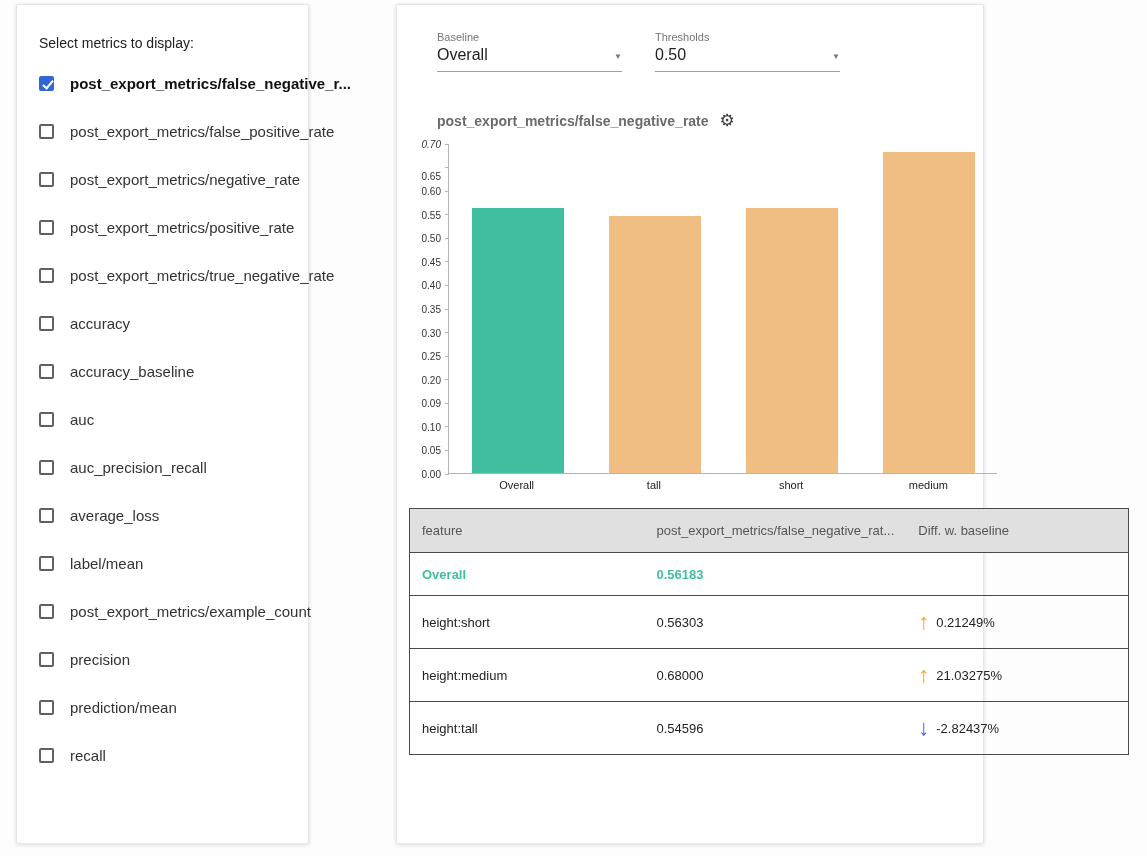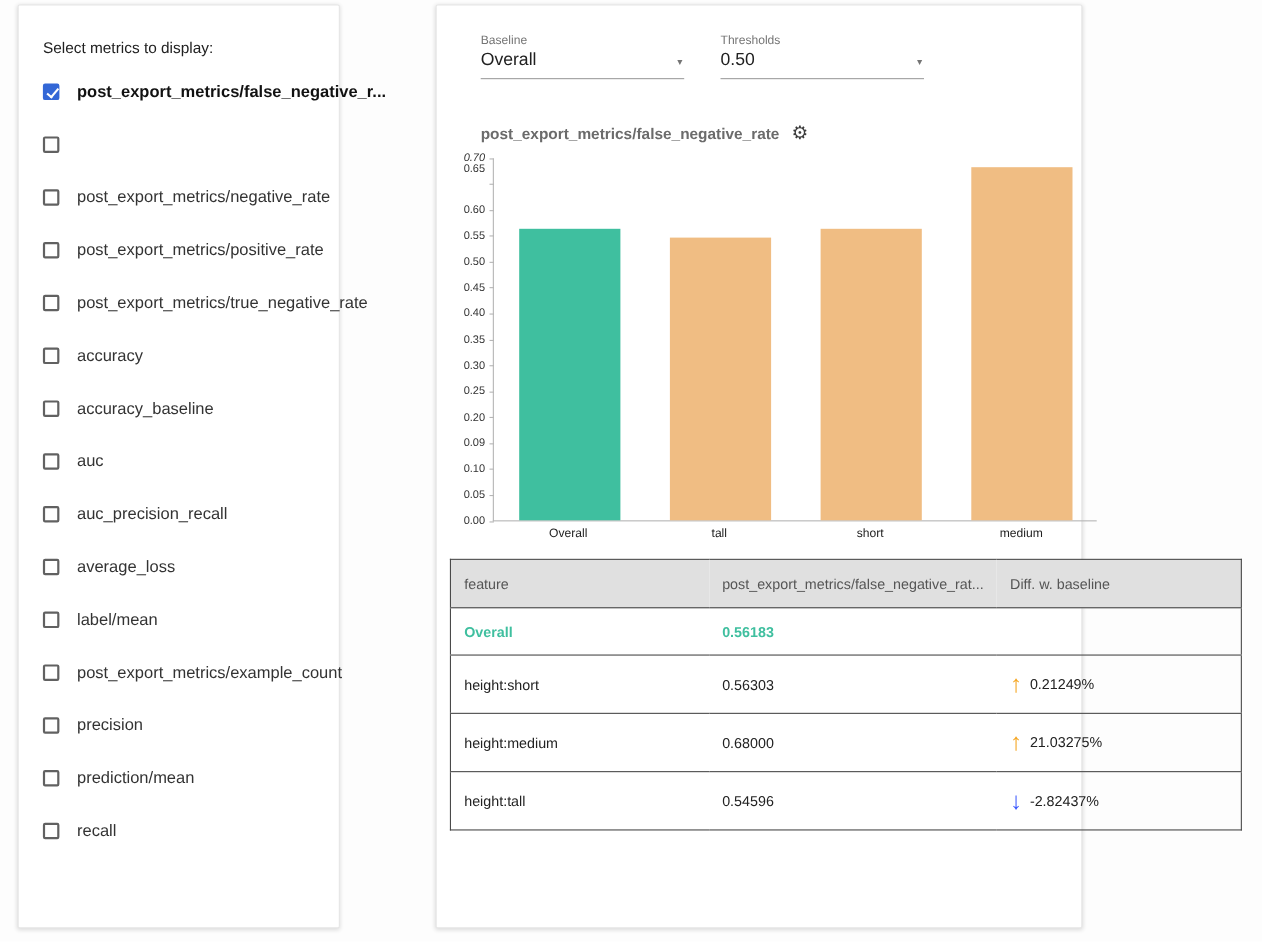--- a/index.html
+++ b/index.html
@@ -93,20 +93,21 @@
 
   <div class="card left-card">
     <div class="panel-title">Select metrics to display:</div>
     <div id="metric-list">
         <div class="metric-item">
           <span class="checkbox checked"></span>
           <span class="metric-label bold">post_export_metrics/false_negative_r...</span>
         </div>
         <div class="metric-item">
           <span class="checkbox"></span>
+          <span class="metric-label">post_export_metrics/false_positive_rate</span>
         </div>
         <div class="metric-item">
           <span class="checkbox"></span>
           <span class="metric-label">post_export_metrics/negative_rate</span>
         </div>
         <div class="metric-item">
           <span class="checkbox"></span>
           <span class="metric-label">post_export_metrics/positive_rate</span>
         </div>
         <div class="metric-item">
@@ -188,21 +189,21 @@
           <div class="y-label" style="top: 259.286px;">0.09</div>
           <div class="y-label" style="top: 235.714px;">0.20</div>
           <div class="y-label" style="top: 212.143px;">0.25</div>
           <div class="y-label" style="top: 188.571px;">0.30</div>
           <div class="y-label" style="top: 165px; padding-left: 42px;">0.35</div>
           <div class="y-label" style="top: 141.429px;">0.40</div>
           <div class="y-label" style="top: 117.857px;">0.45</div>
           <div class="y-label" style="top: 94.2857px;">0.50</div>
           <div class="y-label" style="top: 70.7143px;">0.55</div>
           <div class="y-label" style="top: 47.1429px;">0.60</div>
-          <div class="y-label" style="top: 10px;">0.65</div>
+          <div class="y-label" style="top: 32px;">0.65</div>
           <div class="y-label" style="top: -5.68434e-14px; font-style: italic;">0.70</div>
         </div>
       <div class="plot-col">
         <div class="plot" id="plot">
             <div class="tick" style="top: 329.5px;"></div>
             <div class="tick" style="top: 305.929px;"></div>
             <div class="tick" style="top: 282.357px;"></div>
             <div class="tick" style="top: 258.786px;"></div>
             <div class="tick" style="top: 235.214px;"></div>
             <div class="tick" style="top: 211.643px;"></div>

